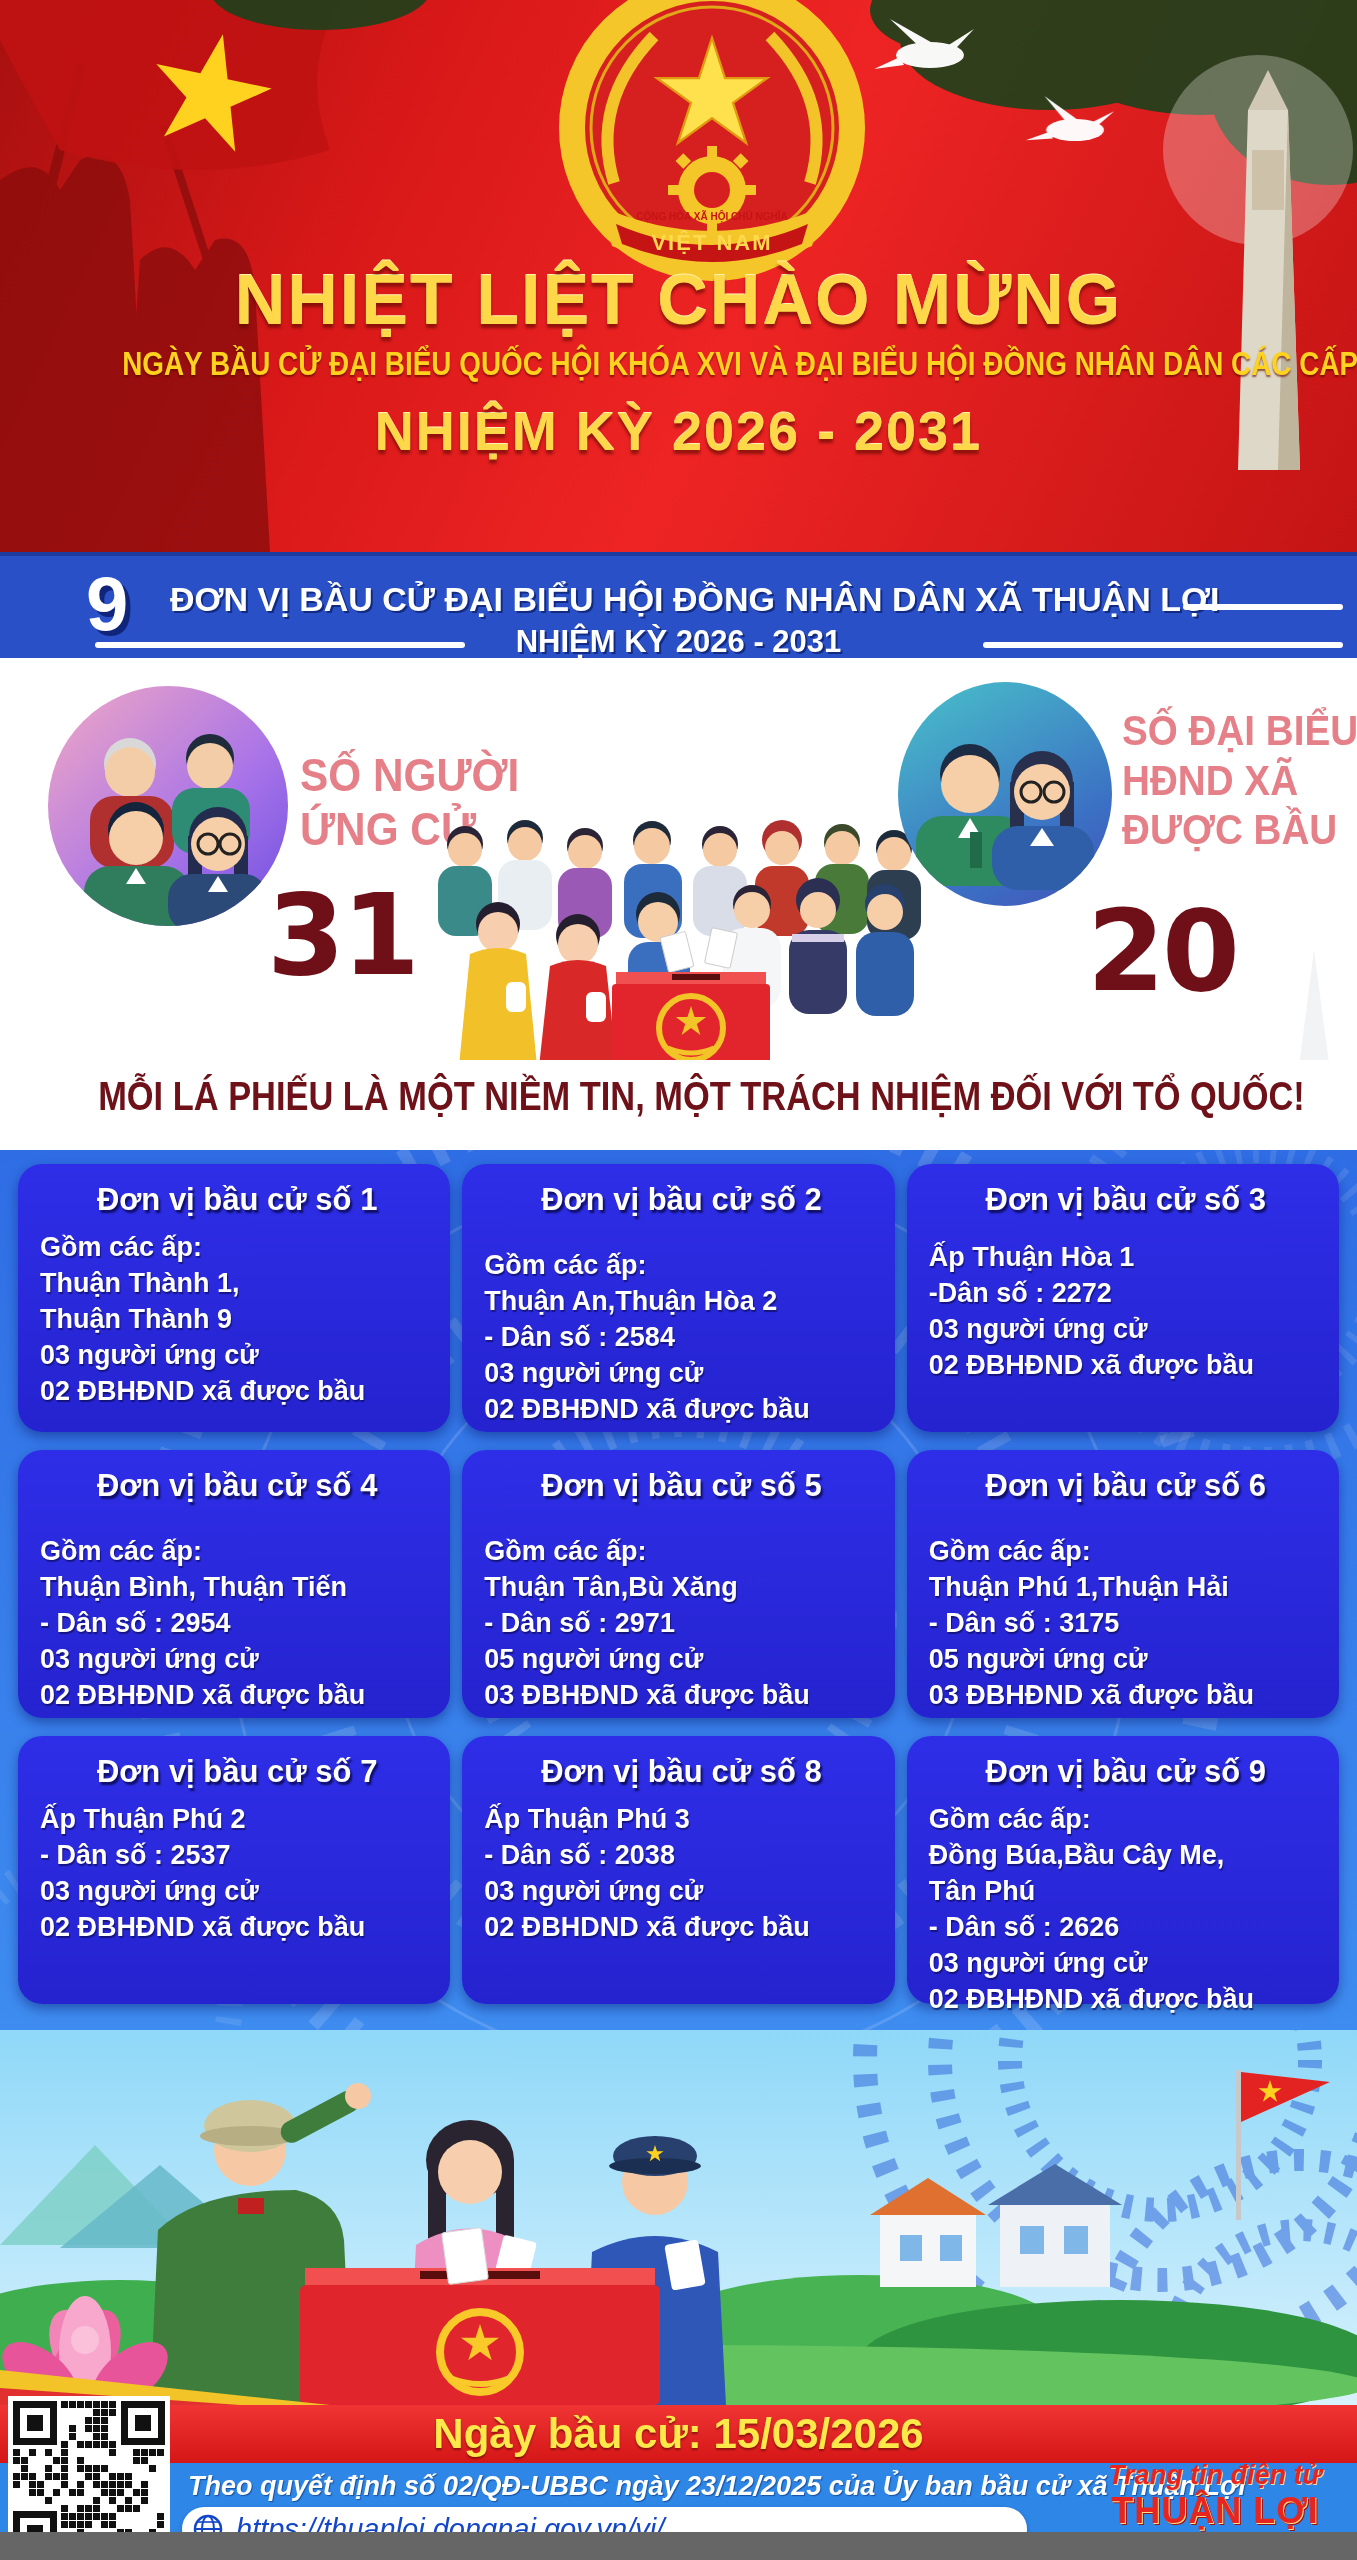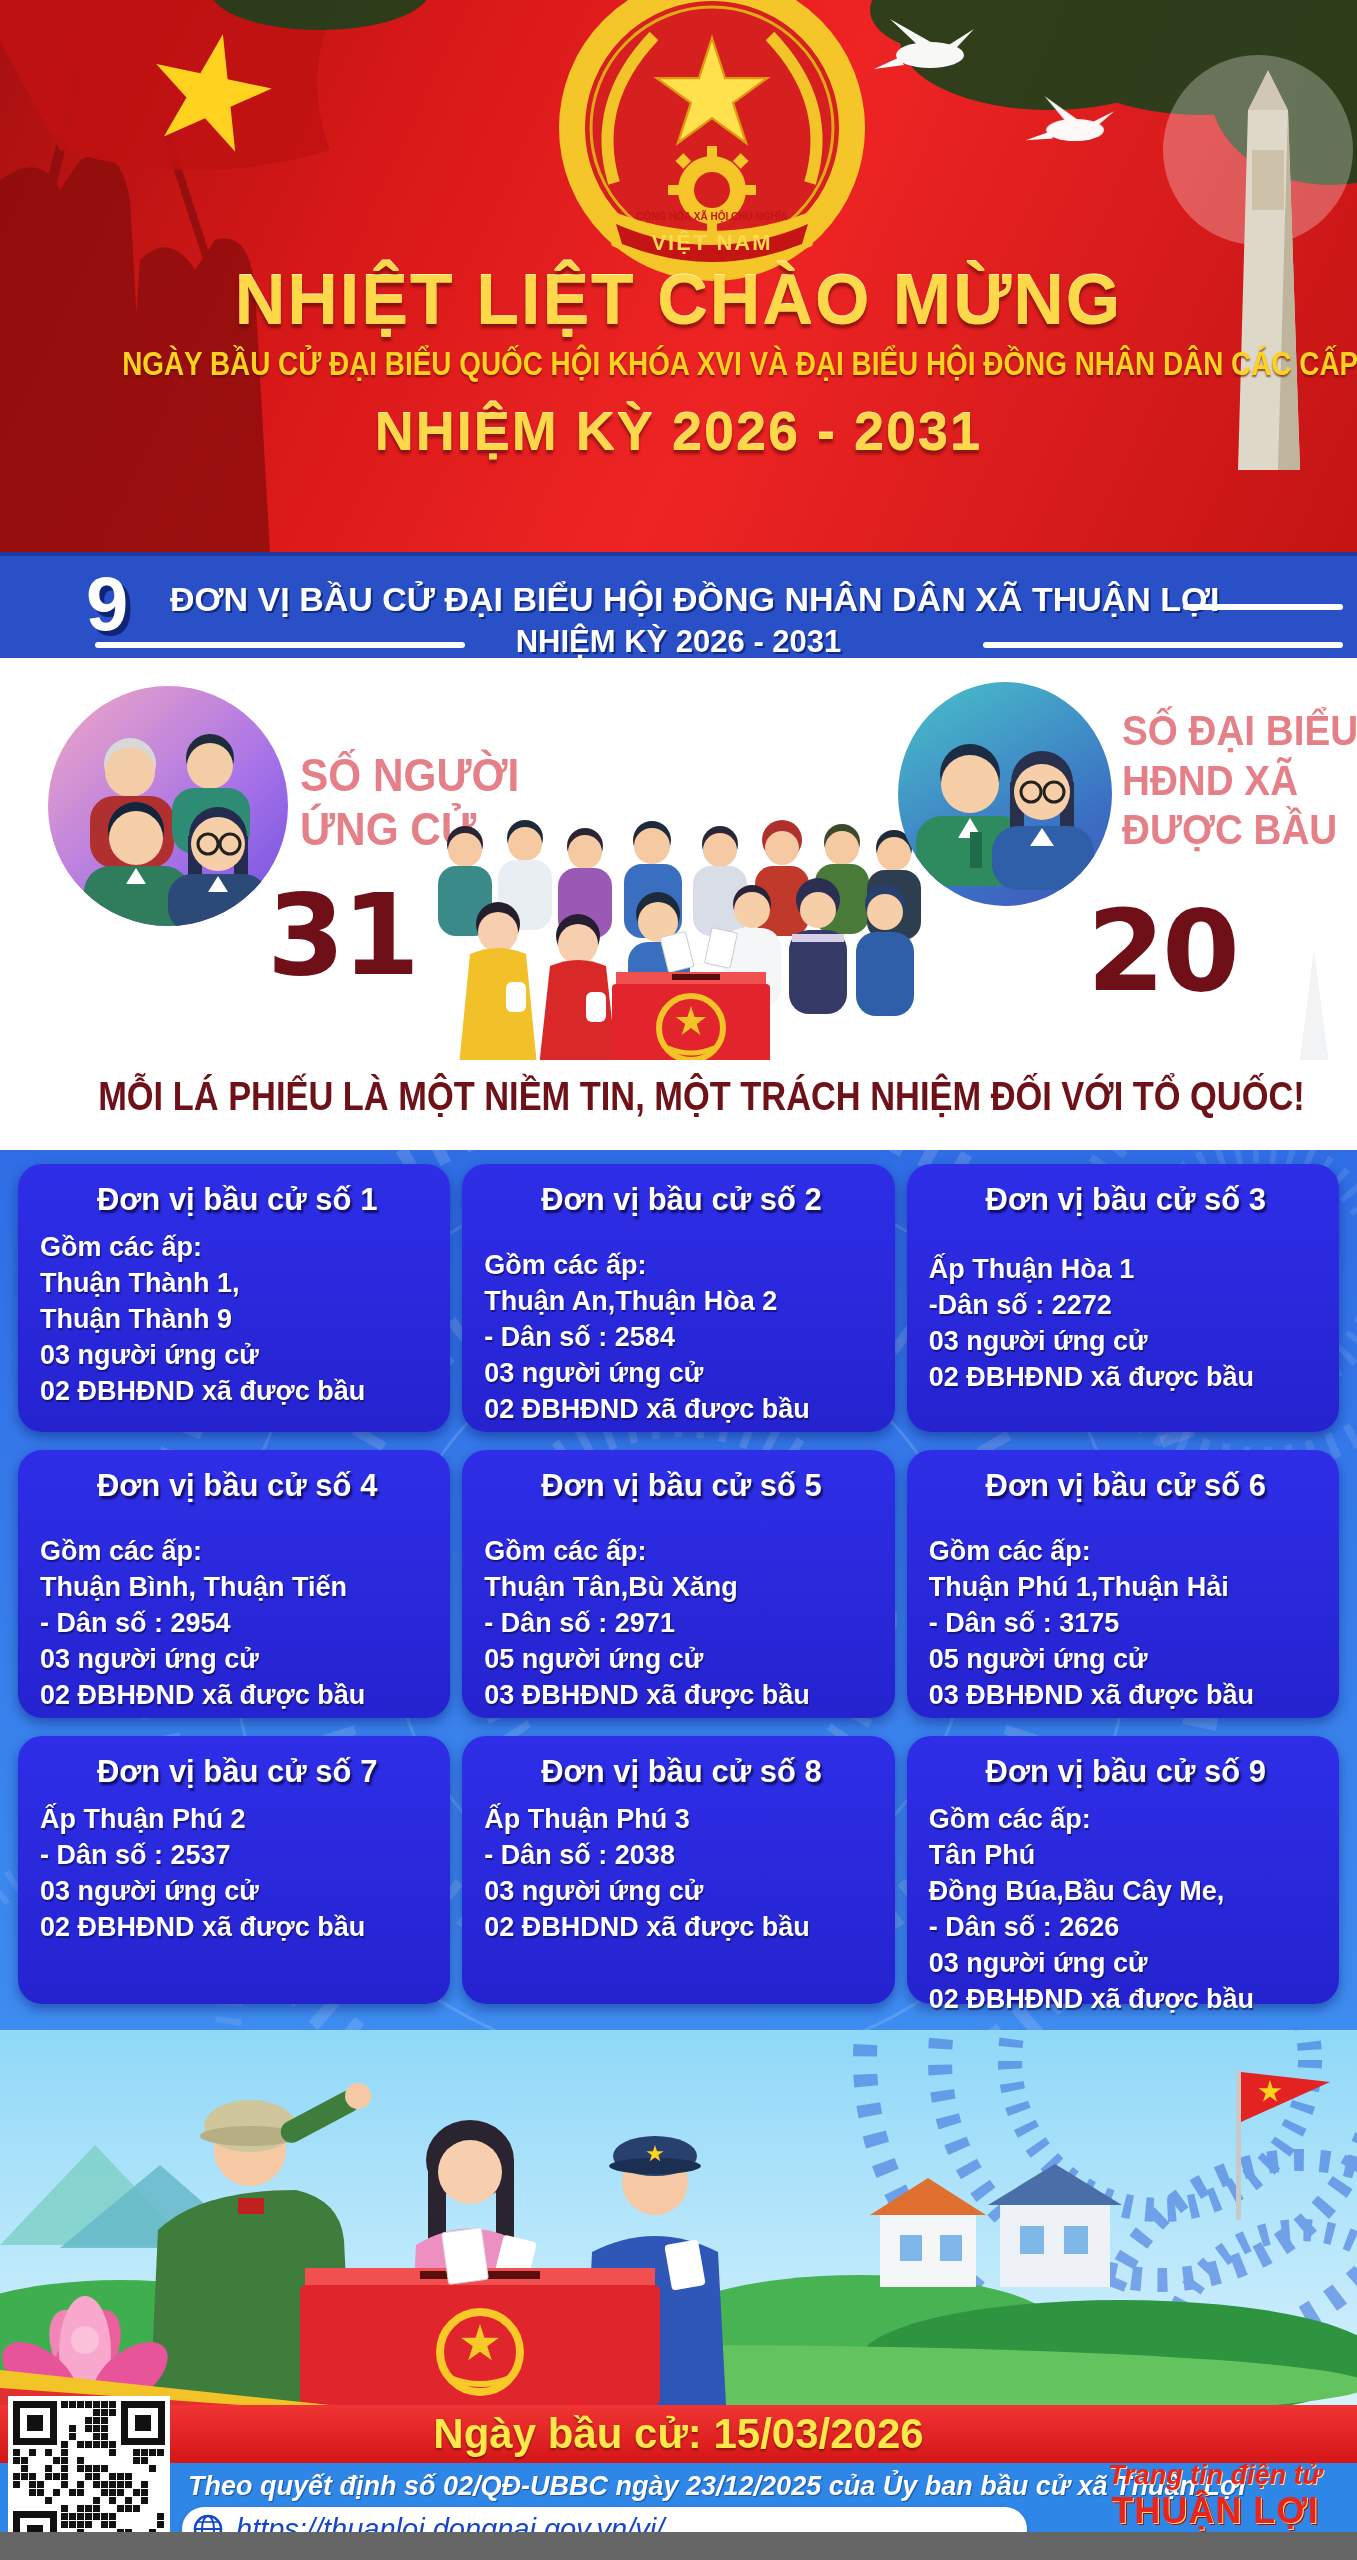--- a/index.html
+++ b/index.html
@@ -52,21 +52,21 @@
   .cards{top:1150px;left:0;width:1357px;height:880px;
          background:linear-gradient(180deg,#2f6de4 0%,#3e8cf0 100%);}
   .cards-grid{position:absolute;left:18px;top:14px;width:1321px;display:grid;
               grid-template-columns:repeat(3,1fr);gap:18px 12px;}
   .card{height:268px;border-radius:24px;background:linear-gradient(180deg,#2e2ee8,#2523cf);
         box-shadow:0 5px 12px rgba(0,10,90,.4);padding:18px 16px 0 22px;box-sizing:border-box;}
   .card-title{text-align:center;font-size:31px;font-weight:800;color:#fff;
               text-shadow:2px 3px 2px rgba(8,8,70,.8);}
   .card-lines{margin-top:12px;font-size:27px;font-weight:700;color:#fff;line-height:1.33;
               text-shadow:1px 2px 1px rgba(8,8,70,.6);}
-  .card-lines.gap-top{margin-top:34px;}
+  .card-lines.gap-top{margin-top:22px;}
   .pattern{position:absolute;left:0;top:0;width:1357px;height:880px;pointer-events:none;}
   
   .scene{top:2030px;left:0;width:1357px;height:375px;overflow:hidden;}
   
   .dateband{top:2405px;left:0;width:1357px;height:58px;
             background:linear-gradient(180deg,#f03434,#d41616);}
   .date-text{width:1357px;text-align:center;line-height:58px;font-size:42px;font-weight:800;
              color:#ffe84a;text-shadow:0 2px 2px rgba(90,10,0,.6);}
   
   .footer{top:2463px;left:0;width:1357px;height:97px;background:#2e86e6;}
@@ -415,22 +415,22 @@
           <div>- Dân số : 2038</div>
           <div>03 người ứng cử</div>
           <div>02 ĐBHDND xã được bầu</div>
         </div>
       </div>
 
       <div class="card">
         <div class="card-title">Đơn vị bầu cử số 9</div>
         <div class="card-lines">
           <div>Gồm các ấp:</div>
+          <div>Đồng Búa,Bầu Cây Me,</div>
           <div>Tân Phú</div>
-          <div>Đồng Búa,Bầu Cây Me,</div>
           <div>- Dân số : 2626</div>
           <div>03 người ứng cử</div>
           <div>02 ĐBHĐND xã được bầu</div>
         </div>
       </div>
 
     </div>
   </div>
 
   <svg class="abs scene" viewBox="0 0 1357 375">

